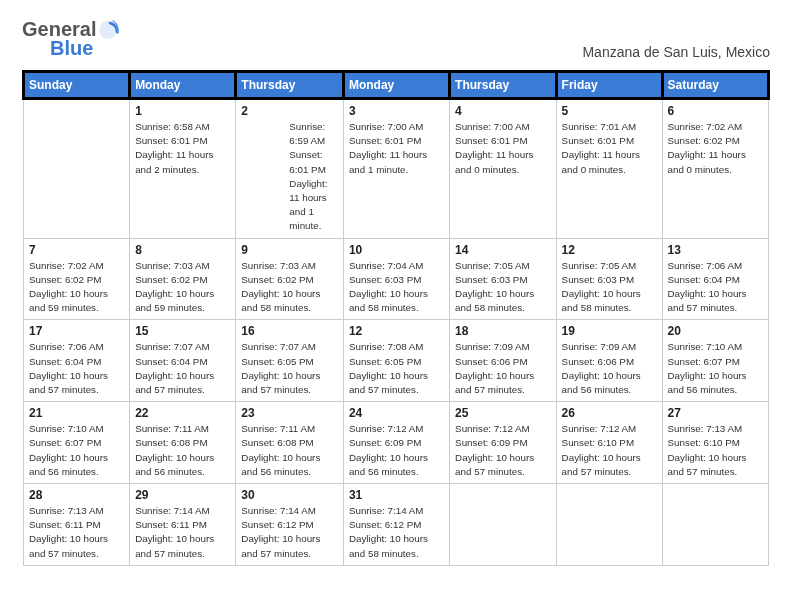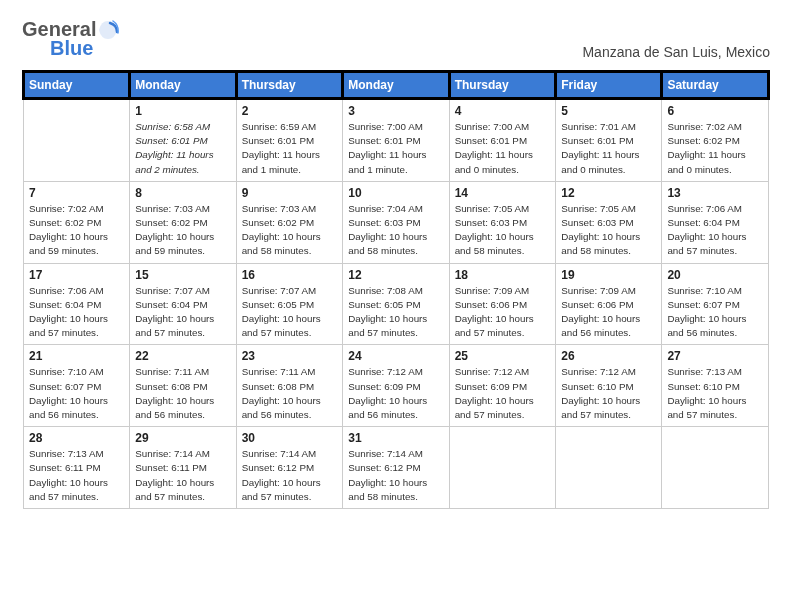--- a/index.html
+++ b/index.html
@@ -109,28 +109,28 @@
         <th>Thursday</th>
         <th>Friday</th>
         <th>Saturday</th>
       </tr>
     </thead>
     <tbody id="calendar-body">
     <tr>
           <td class="empty-cell"></td>
           <td>
             <div class="day-number">1</div>
-            <div class="day-info" style="white-space: pre-line; font-style: italic;">Sunrise: 6:58 AM
+            <div class="day-info" style="white-space: pre-line;">Sunrise: 6:58 AM
 Sunset: 6:01 PM
 Daylight: 11 hours
 and 2 minutes.</div>
           </td>
           <td>
             <div class="day-number">2</div>
-            <div class="day-info" style="white-space: pre-line;">Sunrise: 6:59 AM
+            <div class="day-info" style="white-space: pre-line; margin-left: 48px;">Sunrise: 6:59 AM
 Sunset: 6:01 PM
 Daylight: 11 hours
 and 1 minute.</div>
           </td>
           <td>
             <div class="day-number">3</div>
             <div class="day-info" style="white-space: pre-line;">Sunrise: 7:00 AM
 Sunset: 6:01 PM
 Daylight: 11 hours
 and 1 minute.</div>

